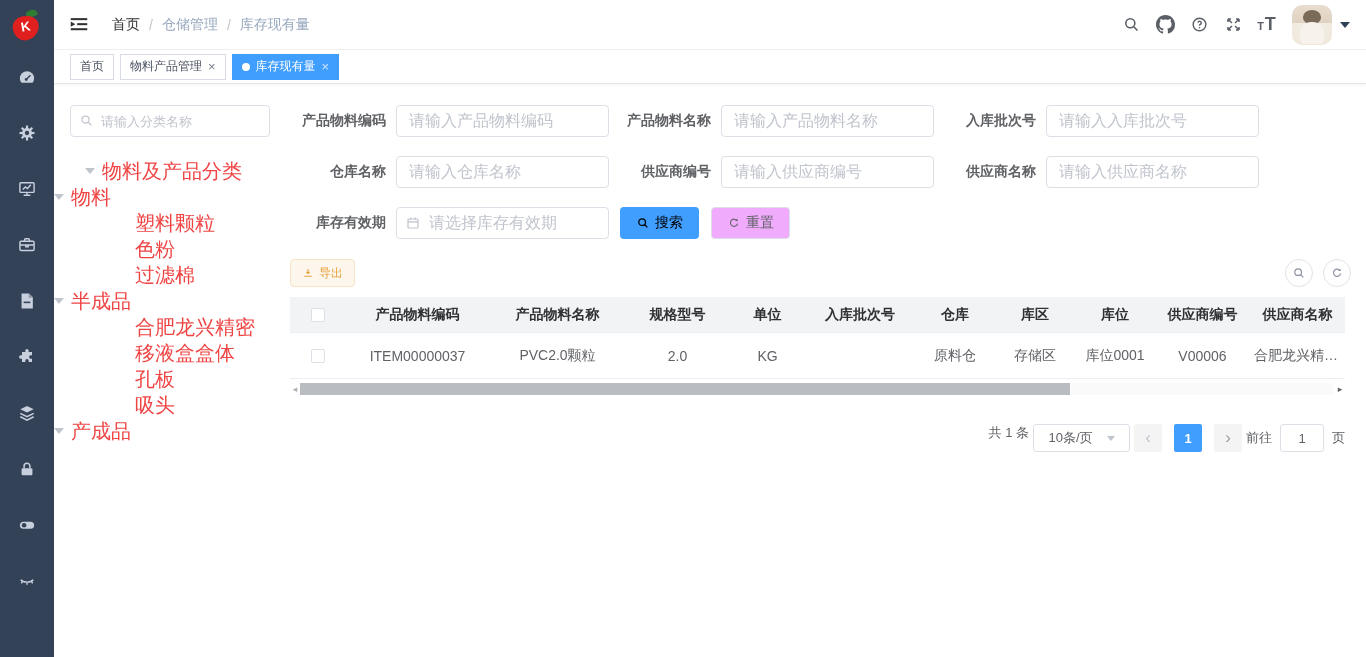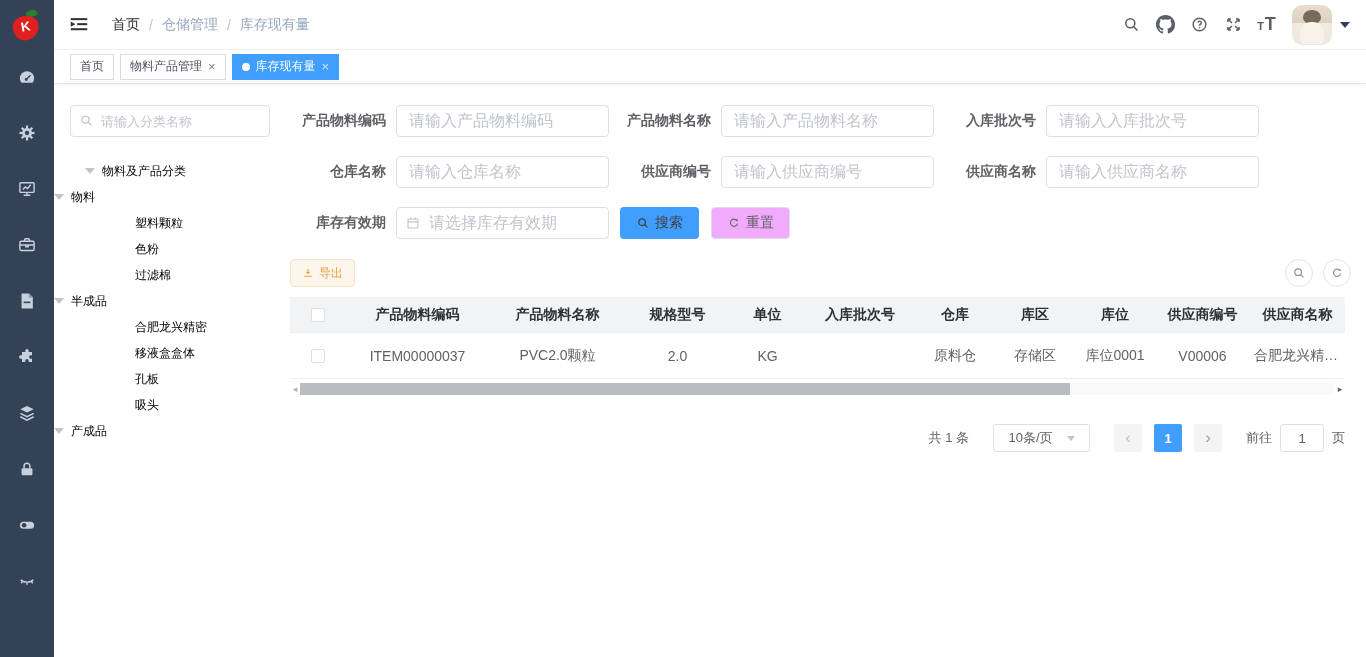--- a/index.html
+++ b/index.html
@@ -46,39 +46,39 @@
 
   
   .content { position:absolute; left:54px; top:85px; width:1312px; height:572px; background:#fff;border-radius:20px; }
 
   
   .tree-search { position:absolute; left:16px; top:20px; width:200px; height:32px; }
   .tree-search input { width:100%; height:100%; border:1px solid #dcdfe6; border-radius:4px; padding:0 10px 0 30px; font-size:13px; color:#606266; outline:none; }
   .tree-search input::placeholder { color:#c0c4cc; }
   .input-ico { position:absolute; left:9px; top:8px; width:15px; height:15px; color:#c0c4cc; }
   .tree { position:absolute; left:0; top:73px; width:236px; }
-  .tree-node { height:26px; display:flex; align-items:center; font-size:12px; color:#000000; cursor:pointer; }
+  .tree-node { height:26px; display:flex; align-items:center; font-size:20px; color:#ef4444; cursor:pointer; }
   .tree-node .arr { width:0; height:0; border-left:5px solid transparent; border-right:5px solid transparent; border-top:6px solid #c0c4cc; margin-right:7px; }
   .lvl0 { padding-left:31px; }
   .lvl1 { }
   .lvl2 { padding-left:81px; }
 
   
   .filters { position:absolute; left:236px; top:20px; width:1060px; display:grid; grid-template-columns:repeat(3,325px); row-gap:19px; }
   .field { display:flex; align-items:center; height:32px; }
   .field-label { width:96px; text-align:right; font-size:14px; font-weight:bold; color:#606266; margin-right:10px; white-space:nowrap; }
   .field input { width:213px; height:32px; border:1px solid #dcdfe6; border-radius:4px; padding:0 12px; font-size:16px; color:#606266; outline:none; }
   .field input::placeholder { color:#c0c4cc; }
   .date-wrap { position:relative; }
   .date-wrap input { padding-left:32px; }
   .date-ico { position:absolute; left:9px; top:8px; width:16px; height:16px; color:#c0c4cc; }
   .form-btns { display:flex; align-items:center; gap:12px; padding-left:5px; }
   .btn { height:32px; border-radius:4px; font-size:14px; display:inline-flex; align-items:center; justify-content:center; gap:5px; cursor:pointer; border:1px solid transparent; }
   .btn svg { width:14px; height:14px; }
-  .btn-primary { background:#409EFF; color:#404040; padding:0 15px; }
+  .btn-primary { background:#409EFF; color:#000000; padding:0 15px; }
   .btn-plain { background:#f0abfc; color:#606266; border-color:#dcdfe6; padding:0 15px; }
 
   
   .btn-export { position:absolute; left:236px; top:174px; height:28px; padding:0 11px; font-size:12px; background:#fdf6ec; border:1px solid #f8e3c5; color:#e6a23c; border-radius:4px; display:inline-flex; align-items:center; gap:5px; cursor:pointer; }
   .btn-export svg { width:12px; height:12px; }
   .circle-btn { position:absolute; top:174px; width:28px; height:28px; border:1px solid #e0e3ea; border-radius:50%; background:#fff; display:flex; align-items:center; justify-content:center; color:#8a919f; cursor:pointer; }
   .circle-btn svg { width:14px; height:14px; }
   .cb-search { left:1231px; }
   .cb-refresh { left:1269px; }
 
@@ -94,21 +94,21 @@
 
   
   .hscroll { position:absolute; left:236px; top:297px; width:1055px; height:14px; display:flex; align-items:center; }
   .hs-arrow { width:10px; height:14px; display:flex; align-items:center; justify-content:center; font-size:9px; cursor:pointer; }
   .hs-left { color:#b0b0b0; } .hs-left::before { content:"◂"; }
   .hs-right { color:#606266; margin-left:auto; } .hs-right::before { content:"▸"; }
   .hs-track { position:absolute; left:10px; right:12px; top:1px; height:12px; background:#fafafa; }
   .hs-thumb { position:absolute; left:0; top:0; height:12px; width:74.5%; background:#b9bcc1; cursor:grab; }
 
   
-  .pagination { position:absolute; top:339px; right:21px; height:28px; display:flex; align-items:center; font-size:13px; color:#606266; gap:24px; }
+  .pagination { position:absolute; top:339px; right:21px; height:28px; display:flex; align-items:flex-start; font-size:13px; color:#606266; gap:4px; }
   .pg-total { white-space:nowrap; }
   .pg-size { width:97px; height:28px; border:1px solid #dcdfe6; border-radius:3px; display:flex; align-items:center; justify-content:center; gap:14px; color:#606266; cursor:pointer; background:#fff; }
   .pg-size::after { content:""; width:0; height:0; border-left:4px solid transparent; border-right:4px solid transparent; border-top:5px solid #c0c4cc; }
   .pg-group { display:flex; align-items:center; gap:12px; }
   .pg-btn { width:28px; height:28px; border-radius:2px; background:#f4f4f5; display:flex; align-items:center; justify-content:center; color:#c0c4cc; font-size:13px; cursor:pointer; }
   .pg-prev::before { content:"‹"; font-size:17px; }
   .pg-next::before { content:"›"; font-size:17px; color:#9a9da3; }
   .pg-page { width:28px; height:28px; border-radius:2px; background:#409EFF; color:#fff; display:flex; align-items:center; justify-content:center; font-weight:bold; cursor:pointer; }
   .pg-goto { display:flex; align-items:center; gap:8px; white-space:nowrap; }
   .pg-goto input { width:44px; height:28px; border:1px solid #dcdfe6; border-radius:3px; text-align:center; font-size:13px; color:#606266; outline:none; }

